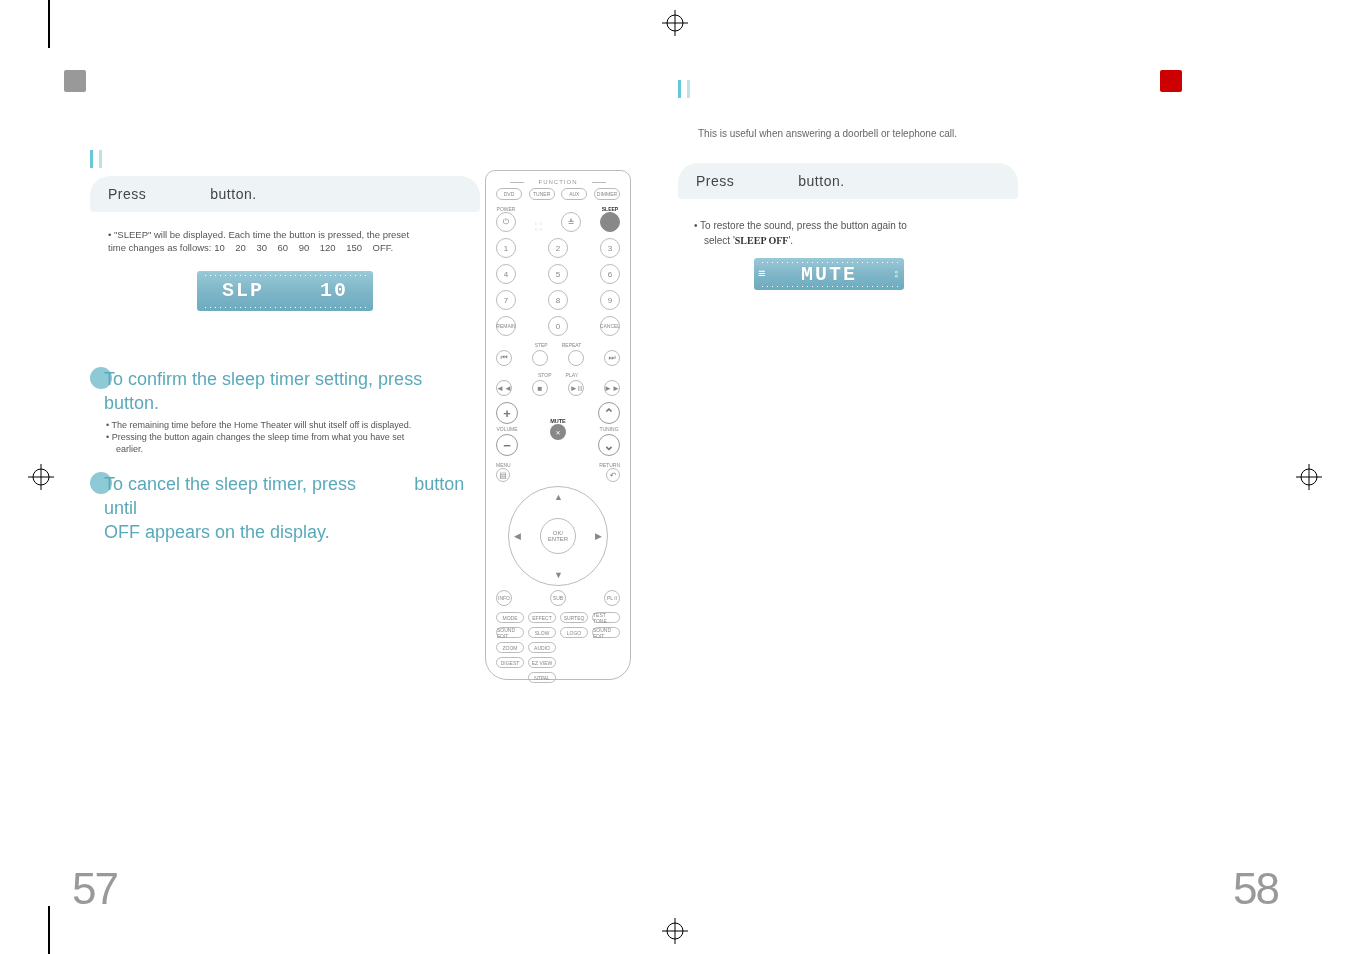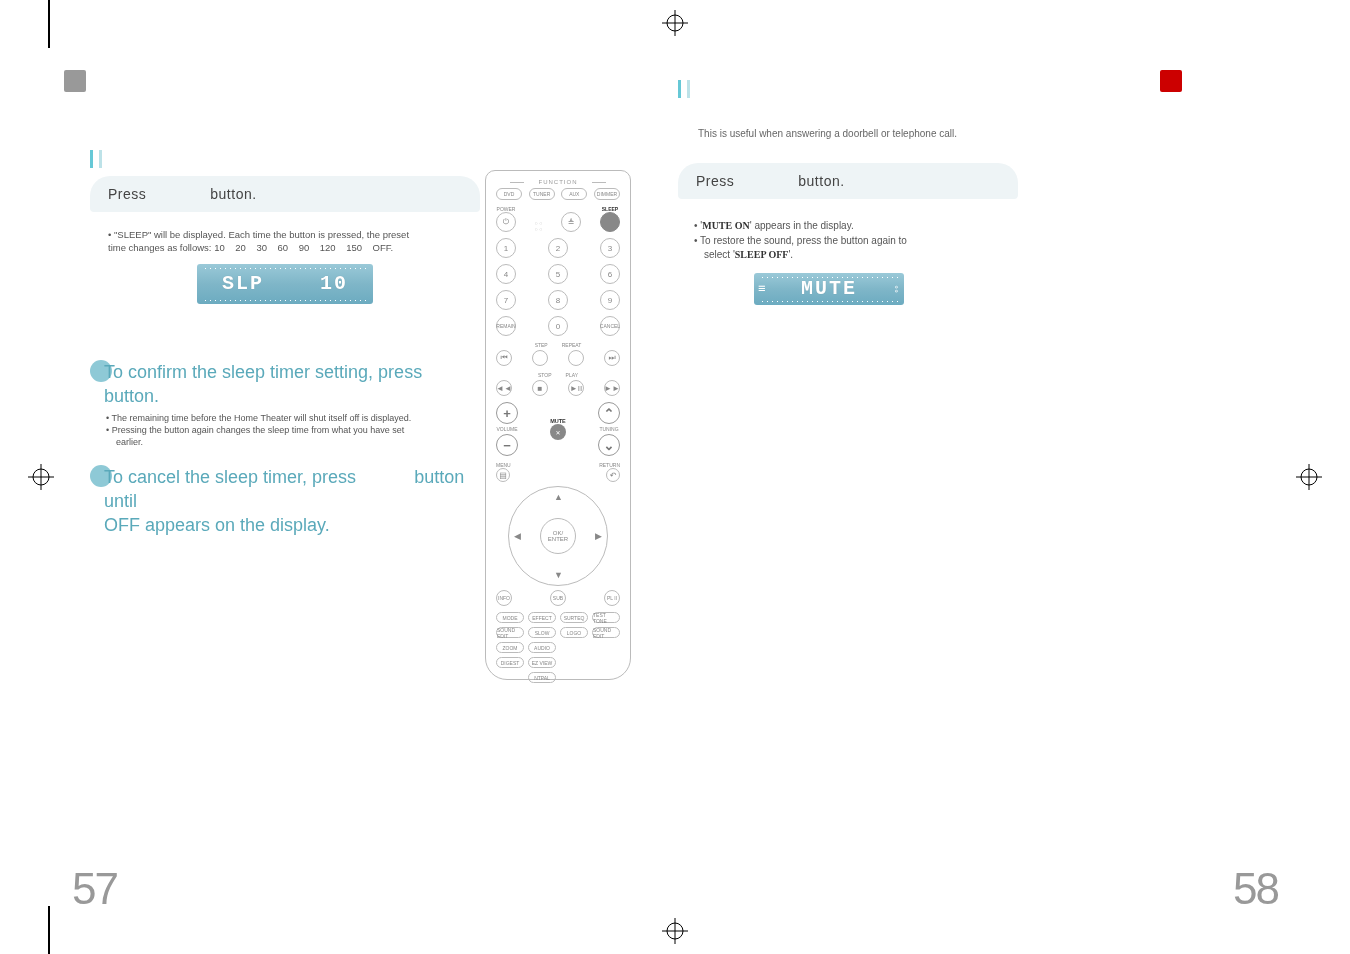--- a/index.html
+++ b/index.html
@@ -147,21 +147,21 @@
         <span style="display:inline-block; width:48px;"></span>
         <span> button.</span>
       </div>
     </div>
 
     <div class="step-detail">
       <div>• "SLEEP" will be displayed. Each time the button is pressed, the preset</div>
       <div>
         <span>time changes as follows: </span><span style="white-space:pre;">10    20    30    60    90    120    150    OFF.</span>
       </div>
-      <div class="display-panel" style="margin-top:9px;">
+      <div class="display-panel" style="margin-top:16px;">
         <div class="dots-top"></div>
         <span class="seg-text" style="white-space:pre;">SLP    10</span>
         <div class="dots-bottom"></div>
       </div>
     </div>
 
     <div class="sub-section">
       <div class="sub-head">
         <div class="bubble"></div>
         <div class="text">
@@ -331,23 +331,20 @@
     <div class="step-box rounded-top right-step">
       <div class="step-head">
         <span>Press</span>
         <span style="display:inline-block; width:48px;"></span>
         <span> button.</span>
       </div>
     </div>
 
     <div class="right-detail">
       <div class="row">
-        <span><span>• '</span><span style="font-family: 'Times New Roman', serif; font-weight:bold; color:#333;">MUTE ON</span><span>' appears in the display.</span></span>
-      </div>
-      <div class="row">
         <span>• To restore the sound, press the button again to</span>
       </div>
       <div class="row" style="padding-left:10px;">
         <span><span>select '</span><span style="font-family: 'Times New Roman', serif; font-weight:bold; color:#333;">SLEEP OFF</span><span>'.</span></span>
       </div>
       <div class="display-panel small" style="margin-top:10px; margin-left:60px;">
         <div class="dots-top"></div>
         <span class="side-icon">≡</span>
         <span class="seg-text">MUTE</span>
         <span style="position:absolute; right:6px; color:#fff; font-size:11px;">⦂</span>

